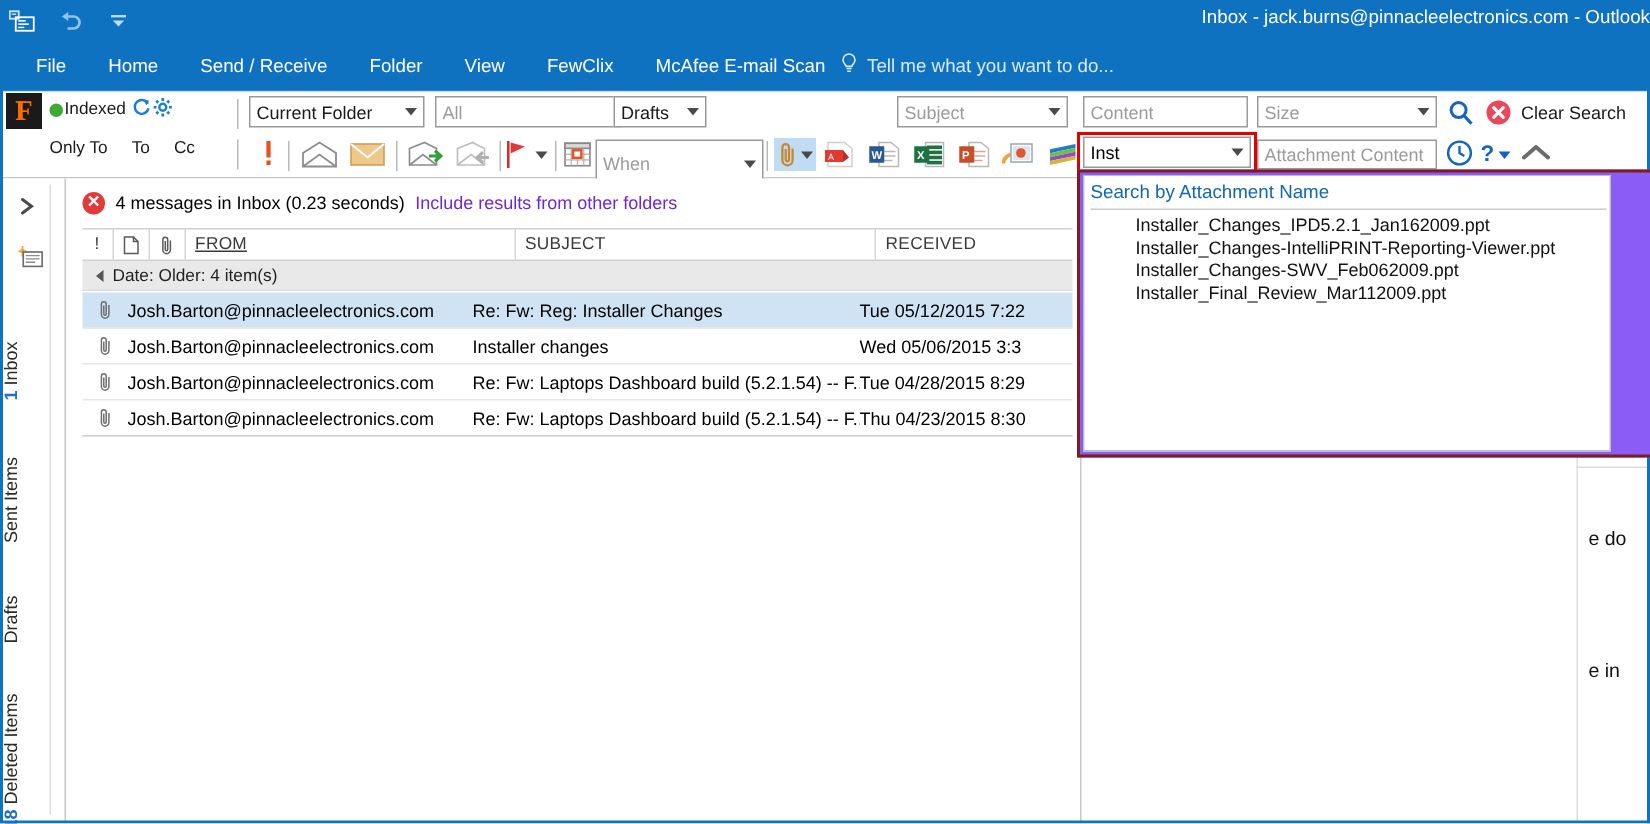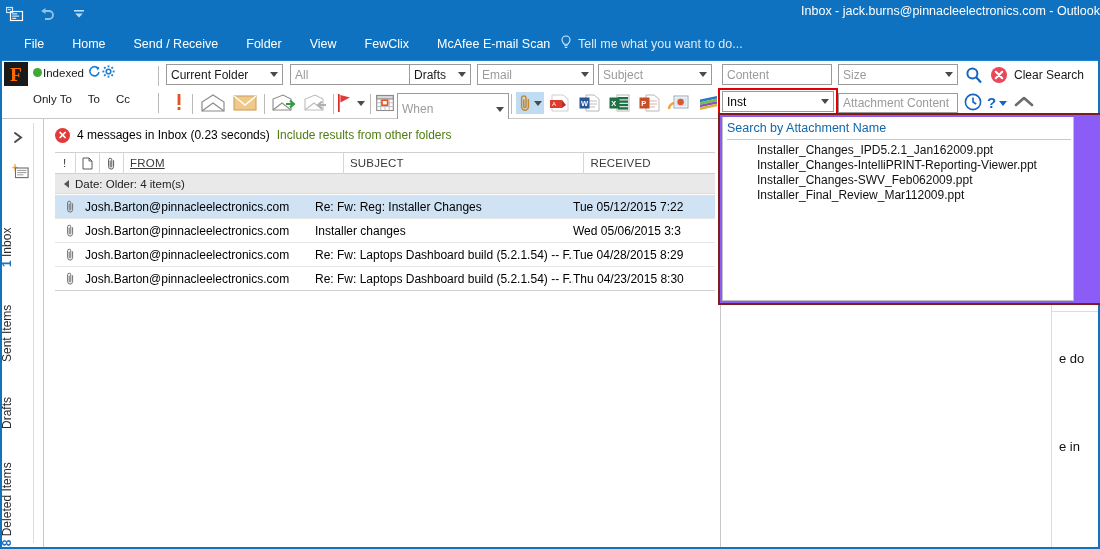--- a/index.html
+++ b/index.html
@@ -104,21 +104,21 @@
     position:absolute; left:44px; top:119px; width:676px; height:430px; background:#fff;
   }
   #resultbar {
     position:absolute; left:0; top:0; width:676px; height:32px;
     display:flex; align-items:center; padding-left:11px; gap:7px; font-size:12px;
   }
   .redx {
     width:15px; height:15px; border-radius:50%; background:#e23a3a; color:#fff;
     font-size:11px; line-height:15px; text-align:center; font-weight:bold;
   }
-  #incl { color:#4d7c0f; text-decoration:none; }
+  #incl { color:#6d28d9; text-decoration:none; }
   #colhead {
     position:absolute; left:11px; top:33px; width:660px; height:22px;
     border-top:1px solid #d0d0d0; border-bottom:1px solid #d0d0d0;
     display:flex; align-items:center; font-size:11.5px; color:#3a3a3a;
     letter-spacing:0.2px;
   }
   .ch { border-right:1px solid #d6d6d6; height:22px; display:flex; align-items:center; padding-left:6px; }
   #grouprow {
     position:absolute; left:11px; top:55px; width:660px; height:20px;
     background:#e9e9e9; display:flex; align-items:center; gap:6px;
@@ -279,24 +279,20 @@
 
   <div class="fld" style="left:166px;width:117px;">
     <span class="val">Current Folder</span>
     <span class="caret"></span>
   </div>
   <div class="fld" style="left:290px;width:125px;">
     <span class="ph">All</span>
   </div>
   <div class="fld" style="left:409px;width:62px;">
     <span class="val">Drafts</span>
-    <span class="caret"></span>
-  </div>
-  <div class="fld" style="left:477px;width:117px;">
-    <span class="ph">Email</span>
     <span class="caret"></span>
   </div>
   <div class="fld" style="left:598px;width:114px;">
     <span class="ph">Subject</span>
     <span class="caret"></span>
   </div>
   <div class="fld" style="left:722px;width:110px;">
     <span class="ph">Content</span>
   </div>
   <div class="fld" style="left:838px;width:120px;">

